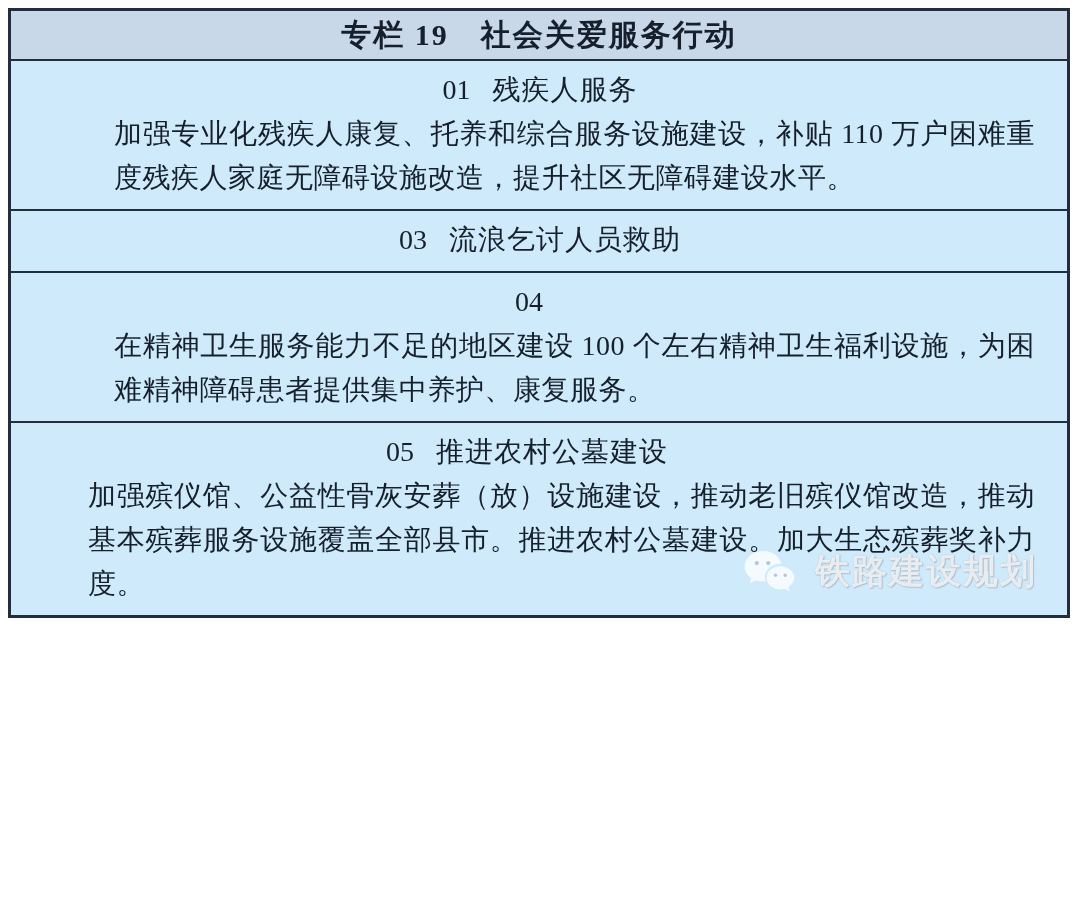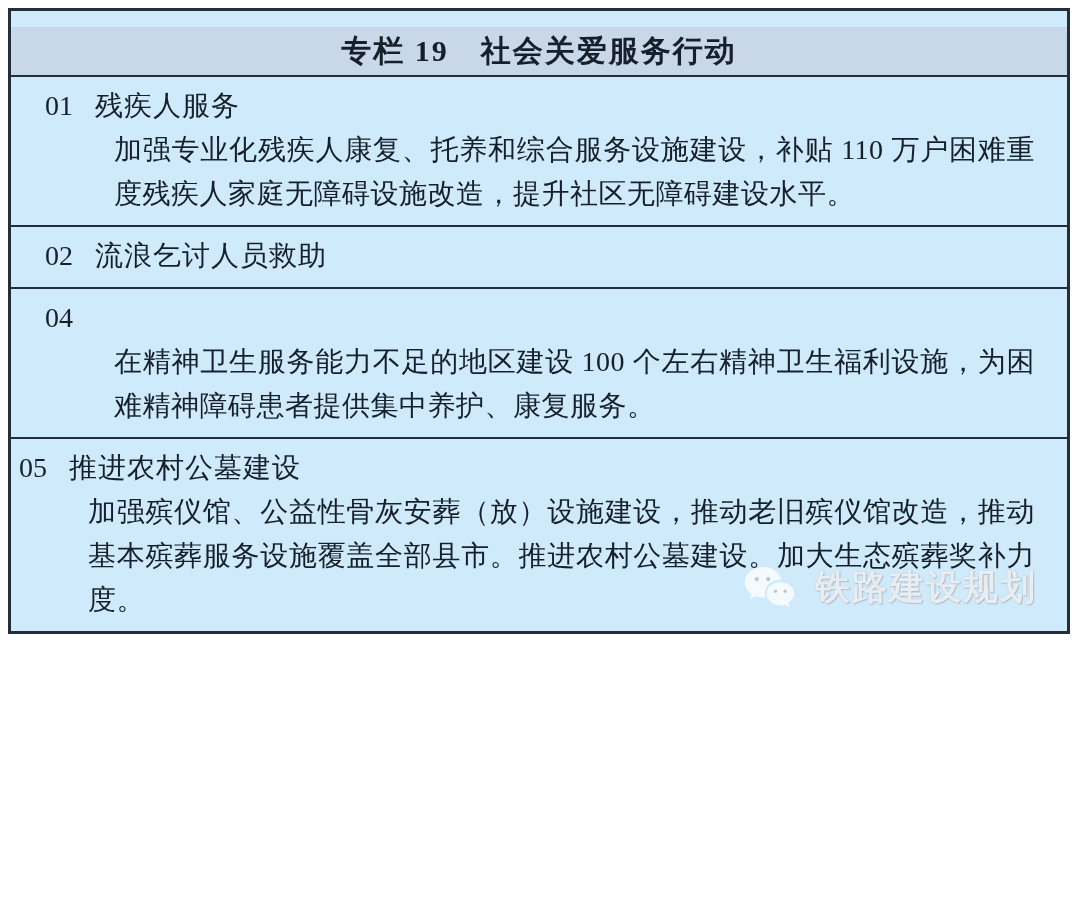--- a/index.html
+++ b/index.html
@@ -16,41 +16,41 @@
     border: 3px solid #222e3c;
     background: #cfeafb;
   }
   .panel-header {
     height: 50px;
     background: #c9d8e9;
     border-bottom: 2px solid #222e3c;
     display: flex;
     align-items: center;
     justify-content: center;
-    margin-top: 16px;
   }
   .panel-title {
     font-size: 30px;
     font-weight: bold;
     color: #16202c;
     letter-spacing: 2px;
   }
   .section {
     background: #cfeafb;
     border-bottom: 2px solid #222e3c;
     padding: 7px 32px 9px 34px;
     position: relative;
   }
   .section:last-child { border-bottom: none; padding-left: 8px; }
   .section-head {
     display: flex;
     align-items: baseline;
     font-size: 28px;
     line-height: 44px;
     color: #16202c;
+    justify-content: center;
   }
   .section-number {
     width: 50px;
     flex: 0 0 50px;
     font-family: "Liberation Serif", "DejaVu Serif", serif;
   }
   .section-title {
     font-weight: 500;
     letter-spacing: 1px;
   }
@@ -94,21 +94,21 @@
     <div class="section-head">
       <span class="section-number">01</span>
       <span class="section-title">残疾人服务</span>
     </div>
     <div class="section-body">加强专业化残疾人康复、托养和综合服务设施建设，补贴 110 万户困难重度残疾人家庭无障碍设施改造，提升社区无障碍建设水平。</div>
   </div>
 
 
   <div class="section">
     <div class="section-head">
-      <span class="section-number">02</span>
+      <span class="section-number">03</span>
       <span class="section-title">流浪乞讨人员救助</span>
     </div>
   </div>
 
   <div class="section">
     <div class="section-head">
       <span class="section-number">04</span>
     </div>
     <div class="section-body">在精神卫生服务能力不足的地区建设 100 个左右精神卫生福利设施，为困难精神障碍患者提供集中养护、康复服务。</div>
   </div>

